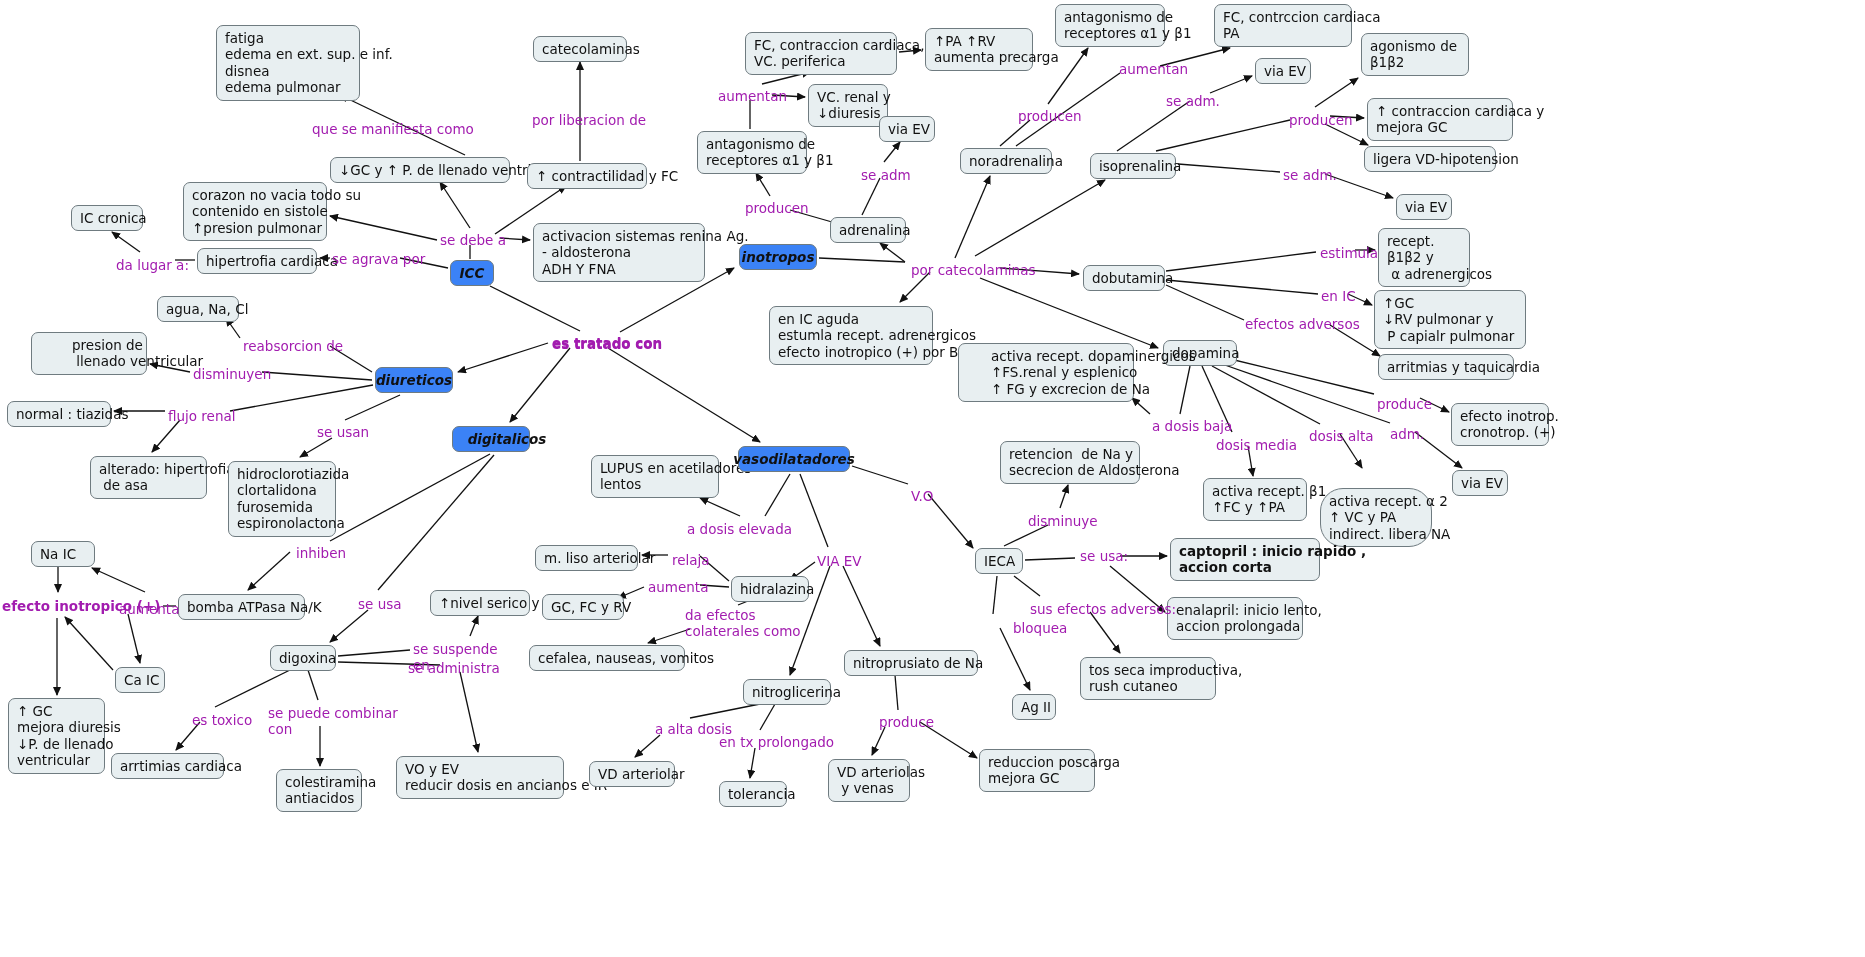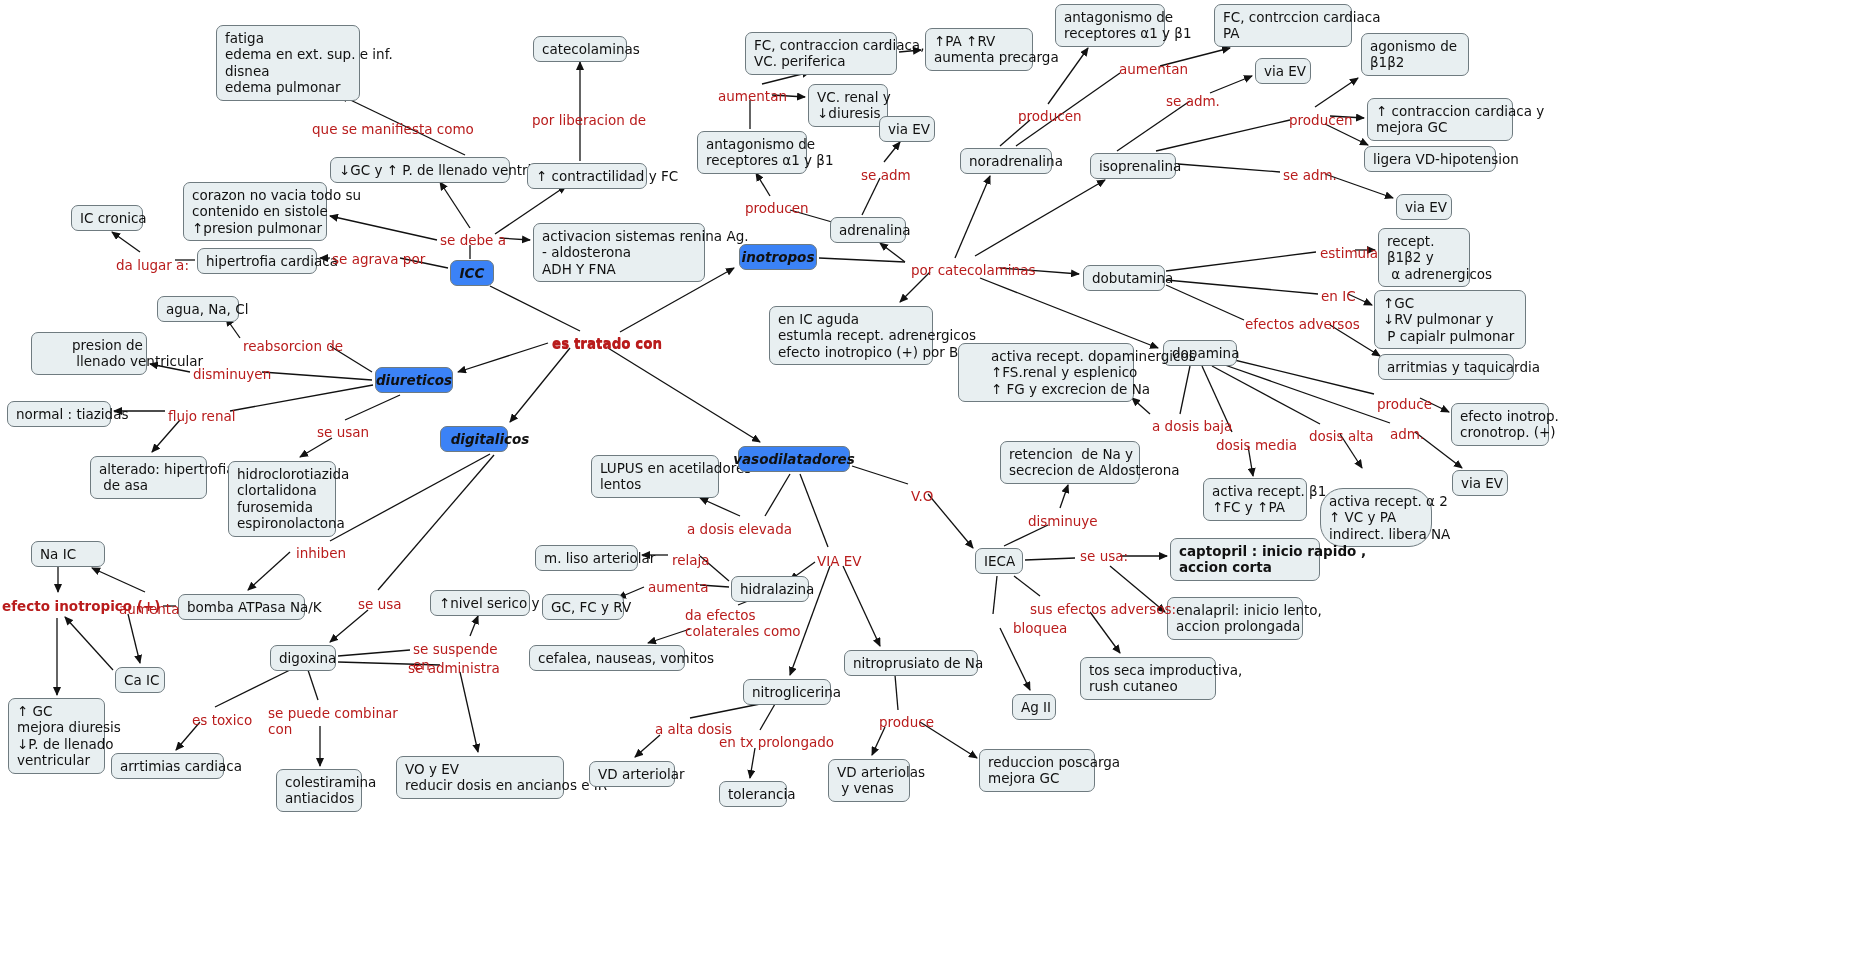--- a/index.html
+++ b/index.html
@@ -3,21 +3,21 @@
 <meta charset="utf-8">
 <style>
   html,body{margin:0;padding:0;background:#ffffff;}
   #canvas{position:relative;width:1865px;height:957px;background:#ffffff;
           font-family:"DejaVu Sans","Liberation Sans",sans-serif;overflow:hidden;}
   svg.links{position:absolute;left:0;top:0;width:1865px;height:957px;pointer-events:none;}
   .node{position:absolute;background:#e8eff1;border:1px solid #6f7b80;border-radius:7px;
         color:#111;font-size:13.5px;line-height:1.22;padding:4px 8px;box-sizing:border-box;
         white-space:pre;}
   .node.bold{font-weight:bold;background:#3b82f6;font-style:italic;}
-  .lbl{position:absolute;color:#b91c1c;font-size:13.5px;line-height:1.2;white-space:pre;background:transparent;}
+  .lbl{position:absolute;color:#a21caf;font-size:13.5px;line-height:1.2;white-space:pre;background:transparent;}
 </style>
 </head>
 <body>
 
 <div id="canvas">
   <svg class="links" id="svg-links">
     <defs>
       <marker id="arrow" markerWidth="10" markerHeight="8" refX="8" refY="4" orient="auto" markerUnits="userSpaceOnUse">
         <path d="M0,0 L9,4 L0,8 z" fill="#111"></path>
       </marker>
@@ -198,39 +198,39 @@
       <div class="node" style="width: 74px; min-height: 24px; display: flex; align-items: center; justify-content: flex-start; left: 1163px; top: 340px;">dopamina</div>
       <div class="lbl" style="font-weight: bold; left: 552px; top: 335px;">es tratado con</div>
       <div class="node bold" style="width: 78px; min-height: 26px; display: flex; align-items: center; justify-content: center; left: 375px; top: 367px;">diureticos</div>
       <div class="node" style="width: 176px; min-height: 54px; display: flex; align-items: center; justify-content: flex-start; left: 958px; top: 343px; padding-left: 32px;">activa recept. dopaminergicos
 ↑FS.renal y esplenico
 ↑ FG y excrecion de Na</div>
       <div class="node" style="width: 136px; min-height: 24px; display: flex; align-items: center; justify-content: flex-start; left: 1378px; top: 354px;">arritmias y taquicardia</div>
       <div class="node" style="width: 104px; min-height: 24px; display: flex; align-items: center; justify-content: flex-start; left: 7px; top: 401px;">normal : tiazidas</div>
       <div class="node" style="width: 98px; min-height: 40px; display: flex; align-items: center; justify-content: flex-start; left: 1451px; top: 403px;">efecto inotrop.
 cronotrop. (+)</div>
-      <div class="node bold" style="width: 68px; min-height: 26px; display: flex; align-items: center; justify-content: center; left: 440px; top: 426px; padding-left: 40px;">digitalicos</div>
+      <div class="node bold" style="width: 78px; min-height: 26px; display: flex; align-items: center; justify-content: center; left: 452px; top: 426px; padding-left: 40px;">digitalicos</div>
       <div class="node" style="width: 128px; min-height: 40px; display: flex; align-items: center; justify-content: flex-start; left: 591px; top: 455px;">LUPUS en acetiladores
 lentos</div>
       <div class="node bold" style="width: 112px; min-height: 26px; display: flex; align-items: center; justify-content: center; left: 738px; top: 446px;">vasodilatadores</div>
       <div class="node" style="width: 117px; min-height: 40px; display: flex; align-items: center; justify-content: flex-start; left: 90px; top: 456px;">alterado: hipertrofia
  de asa</div>
       <div class="node" style="width: 108px; min-height: 68px; display: flex; align-items: center; justify-content: flex-start; left: 228px; top: 461px;">hidroclorotiazida
 clortalidona
 furosemida
 espironolactona</div>
       <div class="node" style="width: 140px; min-height: 40px; display: flex; align-items: center; justify-content: flex-start; left: 1000px; top: 441px;">retencion  de Na y
 secrecion de Aldosterona</div>
       <div class="node" style="width: 104px; min-height: 40px; display: flex; align-items: center; justify-content: flex-start; left: 1203px; top: 478px;">activa recept. β1
 ↑FC y ↑PA</div>
       <div class="node" style="width: 112px; min-height: 54px; display: flex; align-items: center; justify-content: flex-start; left: 1320px; top: 488px; border-radius: 23px;">activa recept. α 2
 ↑ VC y PA
 indirect. libera NA</div>
       <div class="node" style="width: 56px; min-height: 24px; display: flex; align-items: center; justify-content: flex-start; left: 1452px; top: 470px;">via EV</div>
-      <div class="node" style="width: 74px; min-height: 24px; display: flex; align-items: center; justify-content: flex-start; left: 31px; top: 541px;">Na IC</div>
+      <div class="node" style="width: 64px; min-height: 24px; display: flex; align-items: center; justify-content: flex-start; left: 31px; top: 541px;">Na IC</div>
       <div class="node" style="width: 103px; min-height: 24px; display: flex; align-items: center; justify-content: flex-start; left: 535px; top: 545px;">m. liso arteriolar</div>
       <div class="node" style="width: 100px; min-height: 24px; display: flex; align-items: center; justify-content: flex-start; left: 430px; top: 590px;">↑nivel serico y K</div>
       <div class="node" style="width: 48px; min-height: 26px; display: flex; align-items: center; justify-content: flex-start; left: 975px; top: 548px;">IECA</div>
       <div class="node" style="width: 150px; min-height: 40px; display: flex; align-items: center; justify-content: flex-start; left: 1170px; top: 538px; font-weight: bold;">captopril : inicio rapido ,
 accion corta</div>
       <div class="node" style="width: 127px; min-height: 24px; display: flex; align-items: center; justify-content: flex-start; left: 178px; top: 594px;">bomba ATPasa Na/K</div>
       <div class="node" style="width: 82px; min-height: 24px; display: flex; align-items: center; justify-content: flex-start; left: 542px; top: 594px;">GC, FC y RV</div>
       <div class="node" style="width: 78px; min-height: 24px; display: flex; align-items: center; justify-content: flex-start; left: 731px; top: 576px;">hidralazina</div>
       <div class="node" style="width: 136px; min-height: 40px; display: flex; align-items: center; justify-content: flex-start; left: 1167px; top: 597px;">enalapril: inicio lento,
 accion prolongada</div>

